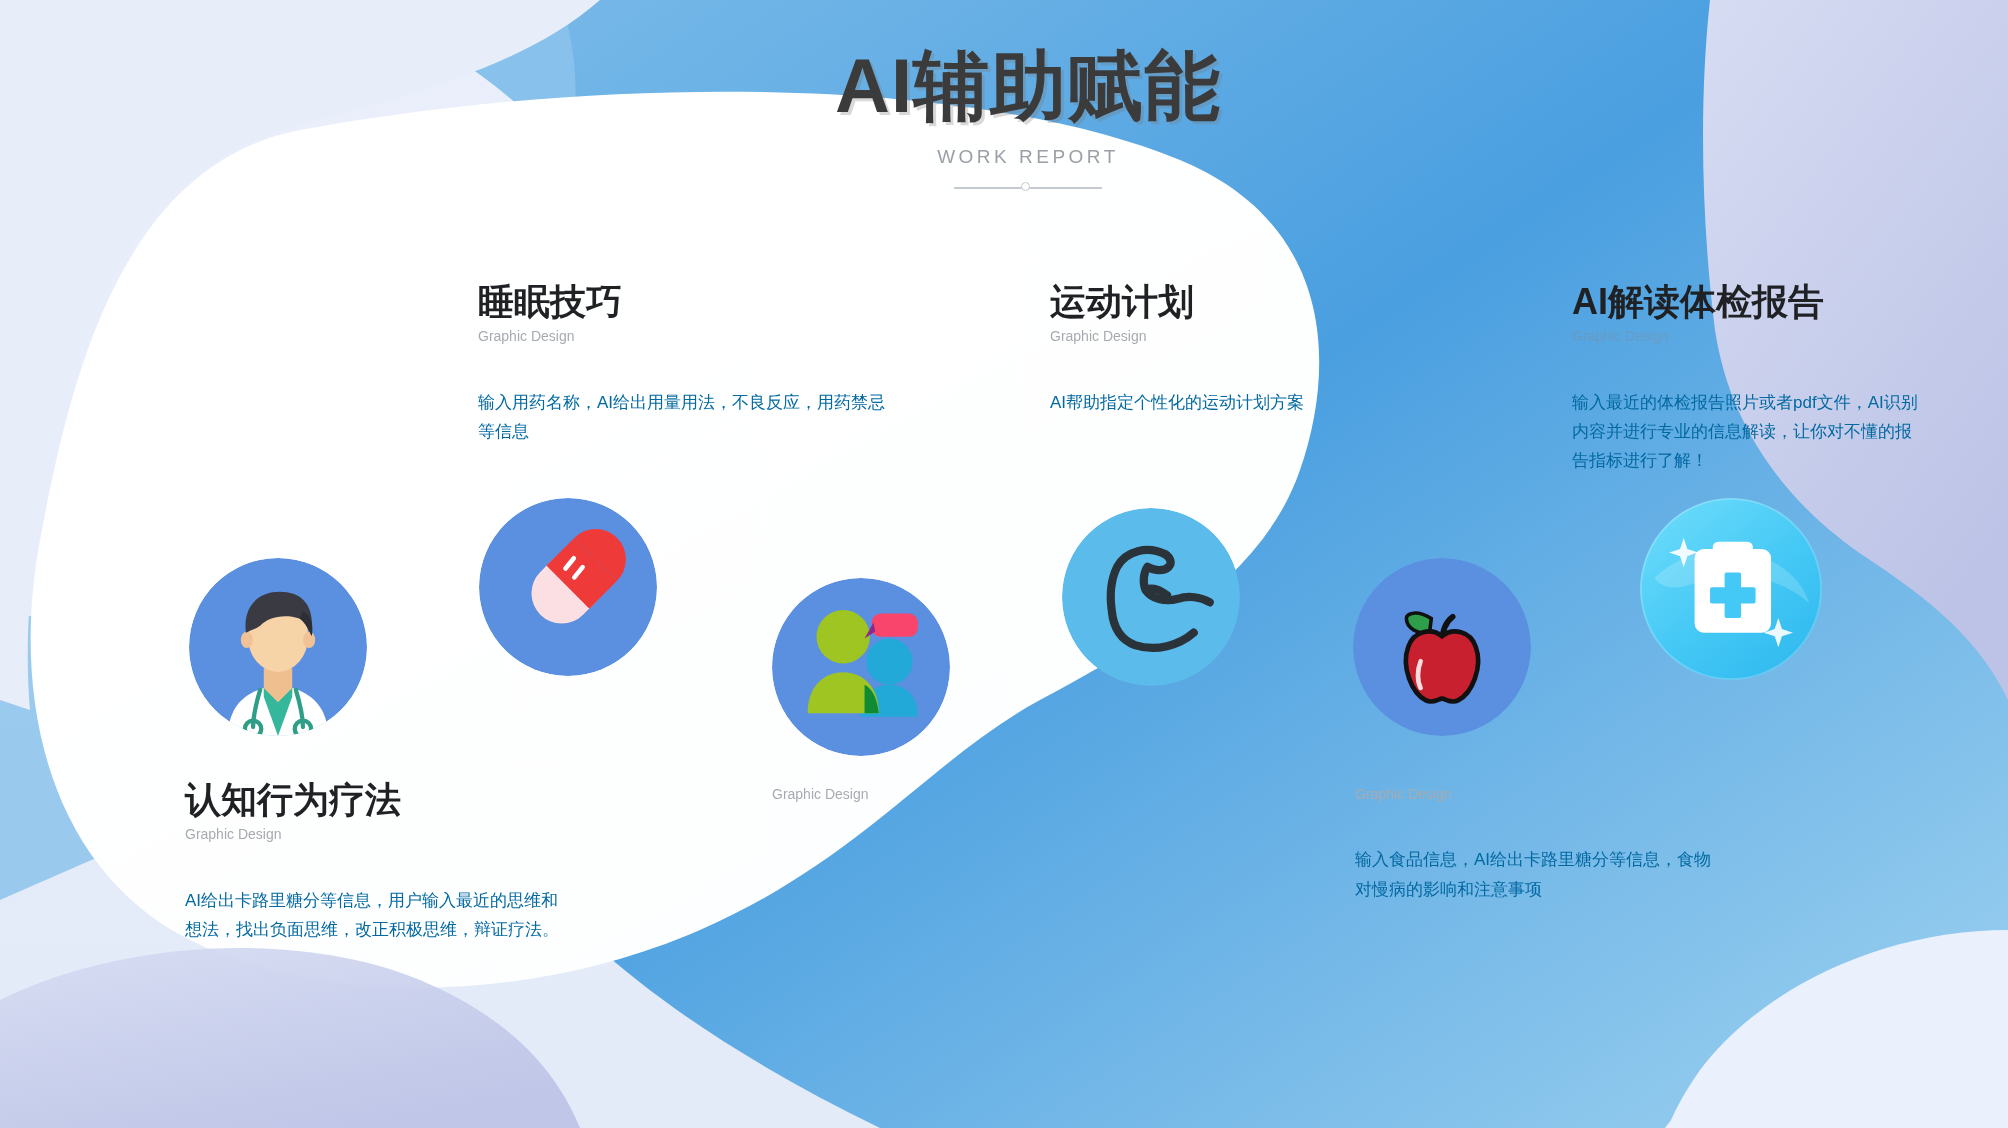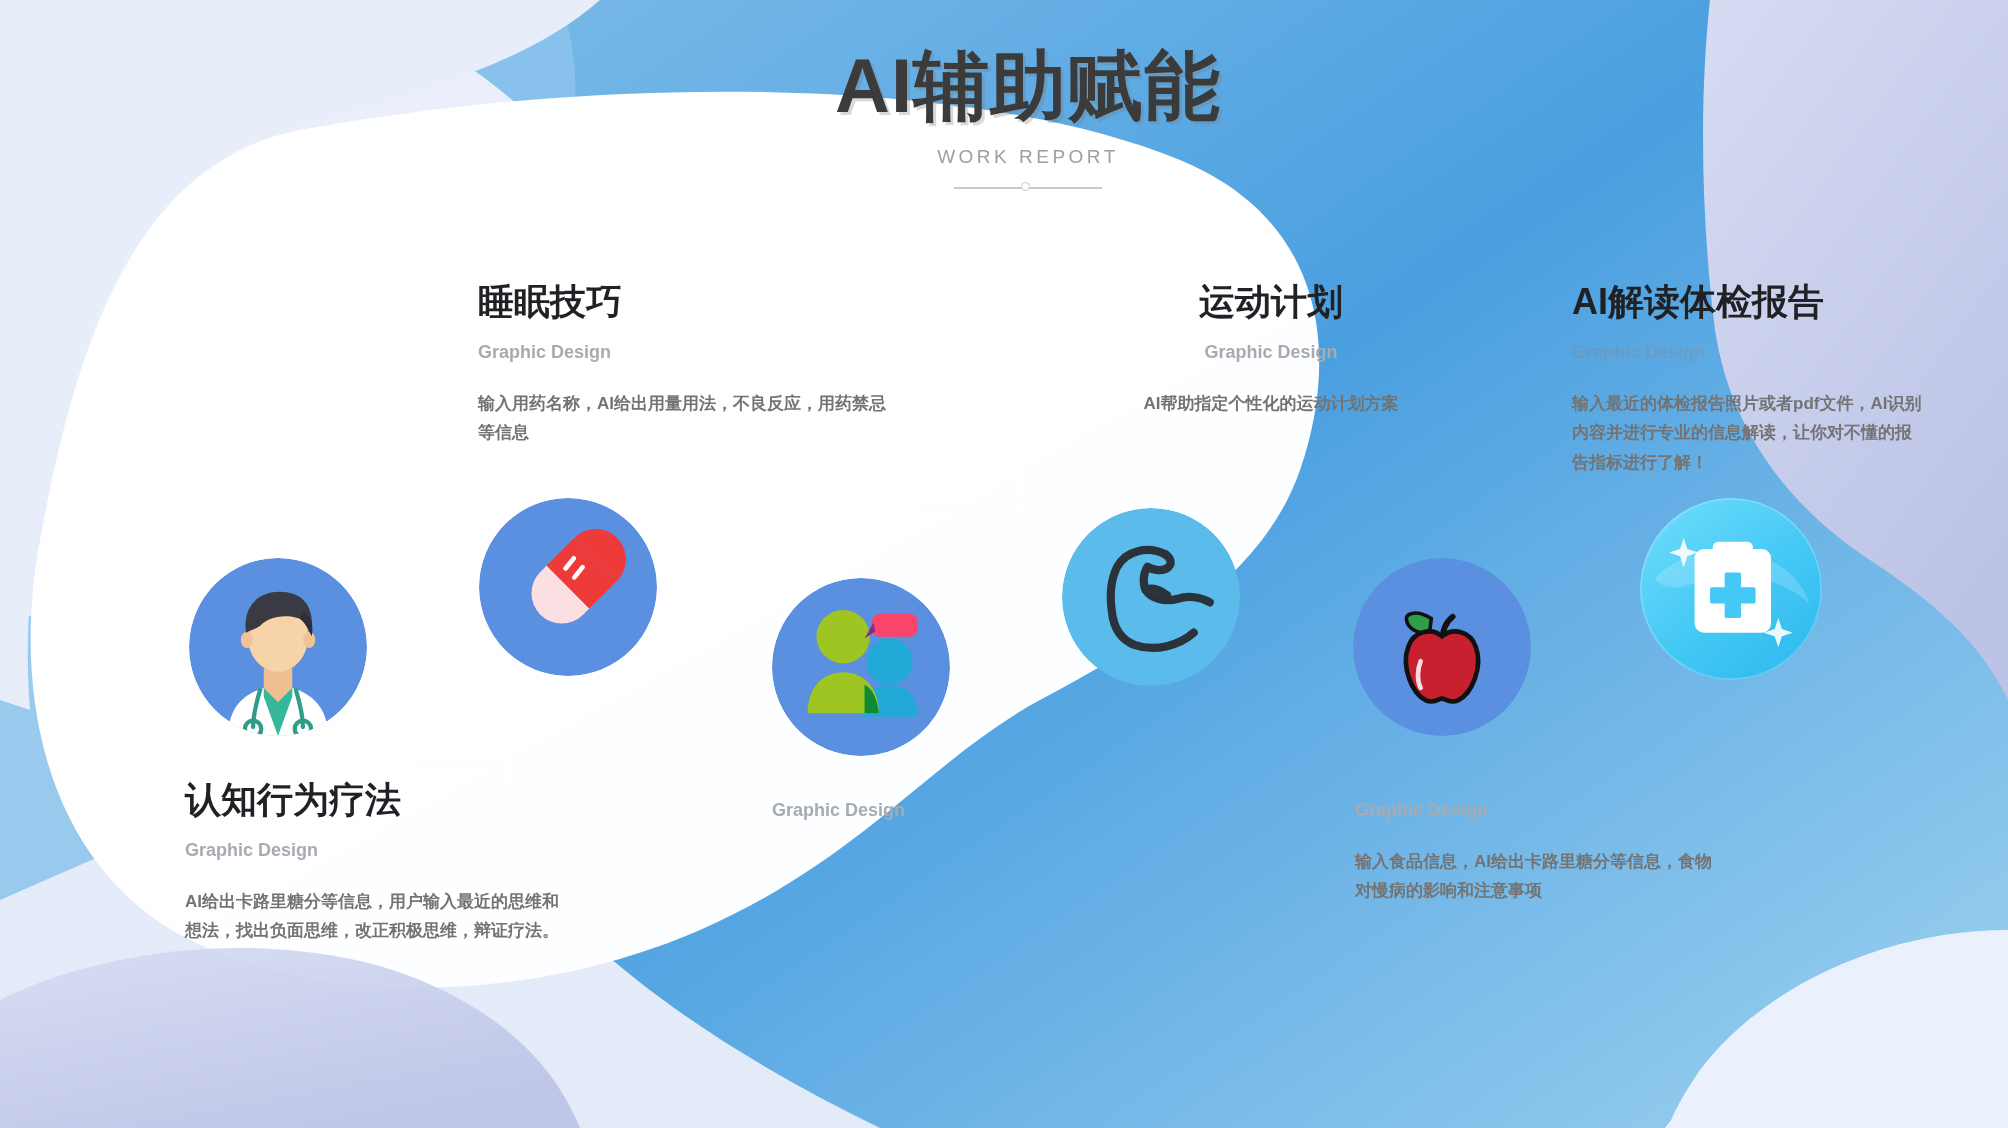--- a/index.html
+++ b/index.html
@@ -86,49 +86,49 @@
   }
   .card-title {
     font-size: 36px;
     font-weight: bold;
     color: #1f2124;
     line-height: 1.12;
     margin: 0;
     white-space: nowrap;
   }
   .card-sub {
-    font-size: 18px;
+    font-size: 14px;
     color: #a7abb0;
-    margin-top: 21px;
-    font-weight: bold;
+    margin-top: 7px;
+    font-weight: normal;
     line-height: 1.1;
   }
   .card-body {
     font-size: 17px;
-    color: #737373;
-    font-weight: bold;
+    color: #0369a1;
+    font-weight: normal;
     line-height: 1.72;
-    margin-top: 26px;
+    margin-top: 43px;
   }
   
   .card.on-blue .card-sub {
     color: rgba(150,130,120,0.30);
   }
 
   
   .icon-circle {
     position: absolute;
     border-radius: 50%;
     overflow: hidden;
     z-index: 14;
   }
 
   
   #card-medication   { left: 478px; top: 282px; width: 420px; }
-  #card-exercise     { left: 1106px; top: 282px; width: 330px; text-align: center; }
+  #card-exercise     { left: 1050px; top: 282px; width: 330px; }
   #card-report       { left: 1572px; top: 282px; width: 350px; }
   #card-cbt          { left: 185px; top: 780px; width: 390px; }
   #card-sleep        { left: 772px; top: 780px; width: 330px; }
   #card-food         { left: 1355px; top: 780px; width: 360px; }
 
   #icon-doctor    { left: 189px; top: 558px; width: 178px; height: 178px; }
   #icon-pill      { left: 479px; top: 498px; width: 178px; height: 178px; }
   #icon-sleep     { left: 772px; top: 578px; width: 178px; height: 178px; }
   #icon-muscle    { left: 1062px; top: 508px; width: 178px; height: 178px; }
   #icon-apple     { left: 1353px; top: 558px; width: 178px; height: 178px; }

